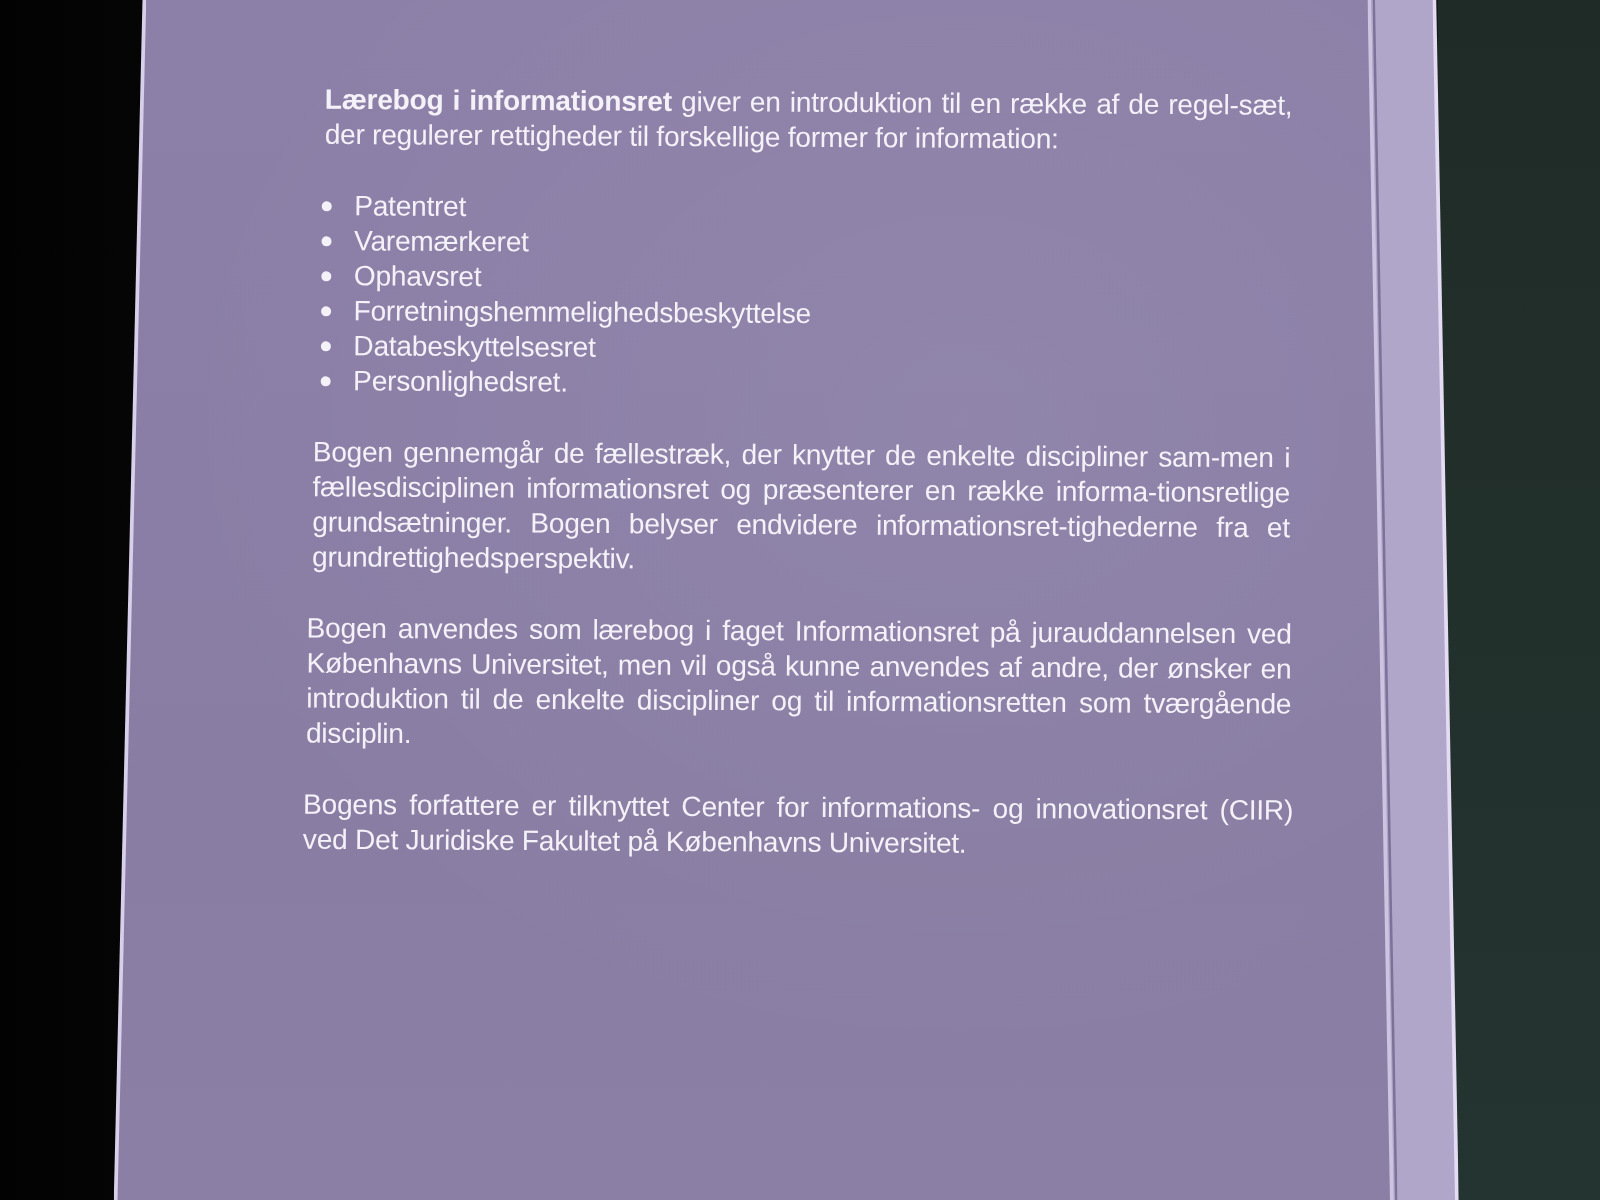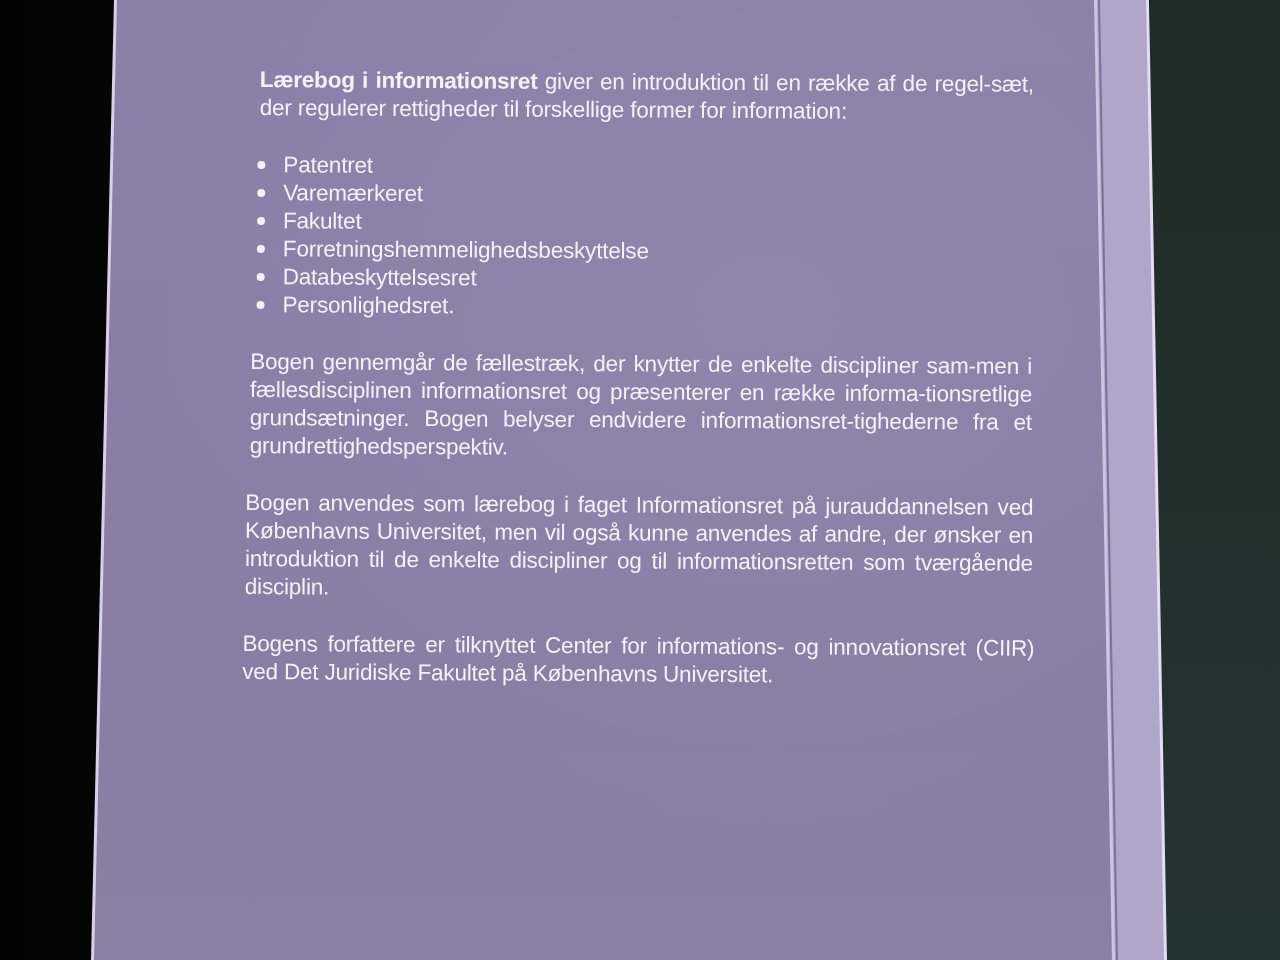--- a/index.html
+++ b/index.html
@@ -133,21 +133,21 @@
   <div class="spine-fold-shadow"></div>
   <div class="cover-edge-left"></div>
   <div class="cover-edge-right"></div>
 
   <div class="text-block">
     <p class="para intro"><span class="bold">Lærebog i informationsret</span><span> giver en introduktion til en række af de regel-sæt, der regulerer rettigheder til forskellige former for information:</span></p>
 
     <ul class="bullets">
       <li><span class="bullet-dot"></span><span>Patentret</span></li>
       <li><span class="bullet-dot"></span><span>Varemærkeret</span></li>
-      <li><span class="bullet-dot"></span><span>Fakultet</span></li>
+      <li><span class="bullet-dot"></span><span>Ophavsret</span></li>
       <li><span class="bullet-dot"></span><span>Forretningshemmelighedsbeskyttelse</span></li>
       <li><span class="bullet-dot"></span><span>Databeskyttelsesret</span></li>
       <li><span class="bullet-dot"></span><span>Personlighedsret.</span></li>
     </ul>
 
     <p class="para p2">Bogen gennemgår de fællestræk, der knytter de enkelte discipliner sam-men i fællesdisciplinen informationsret og præsenterer en række informa-tionsretlige grundsætninger. Bogen belyser endvidere informationsret-tighederne fra et grundrettighedsperspektiv.</p>
     <p class="para p3">Bogen anvendes som lærebog i faget Informationsret på jurauddannelsen ved Københavns Universitet, men vil også kunne anvendes af andre, der ønsker en introduktion til de enkelte discipliner og til informationsretten som tværgående disciplin.</p>
     <p class="para p4">Bogens forfattere er tilknyttet Center for informations- og innovationsret (CIIR) ved Det Juridiske Fakultet på Københavns Universitet.</p>
   </div>
 </div>

